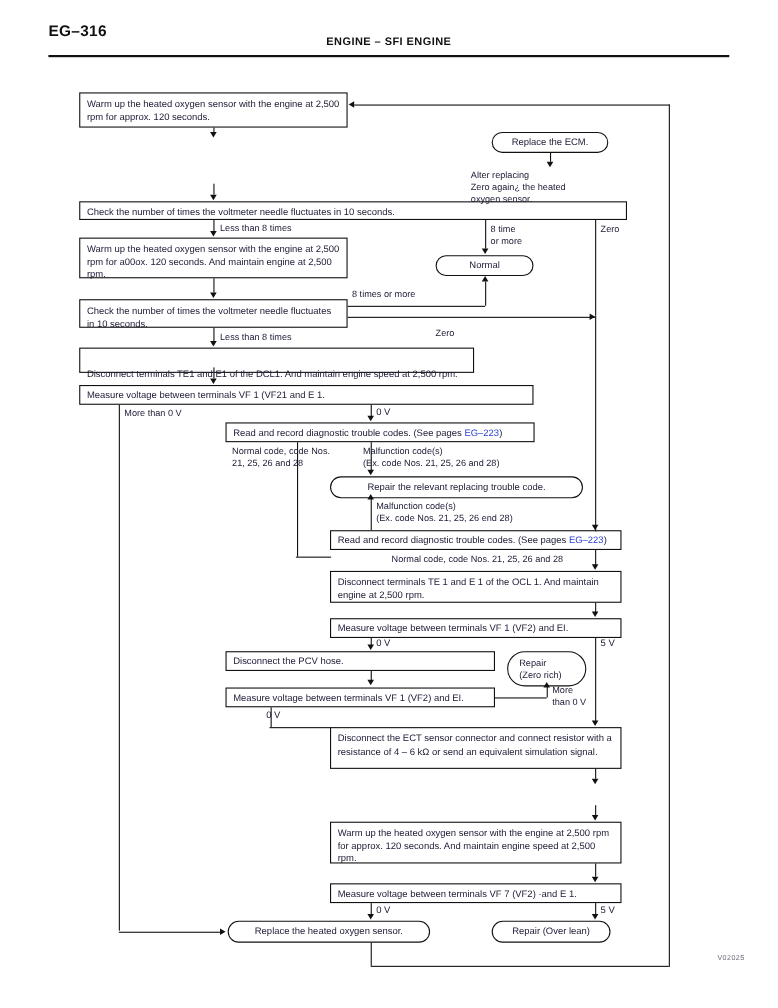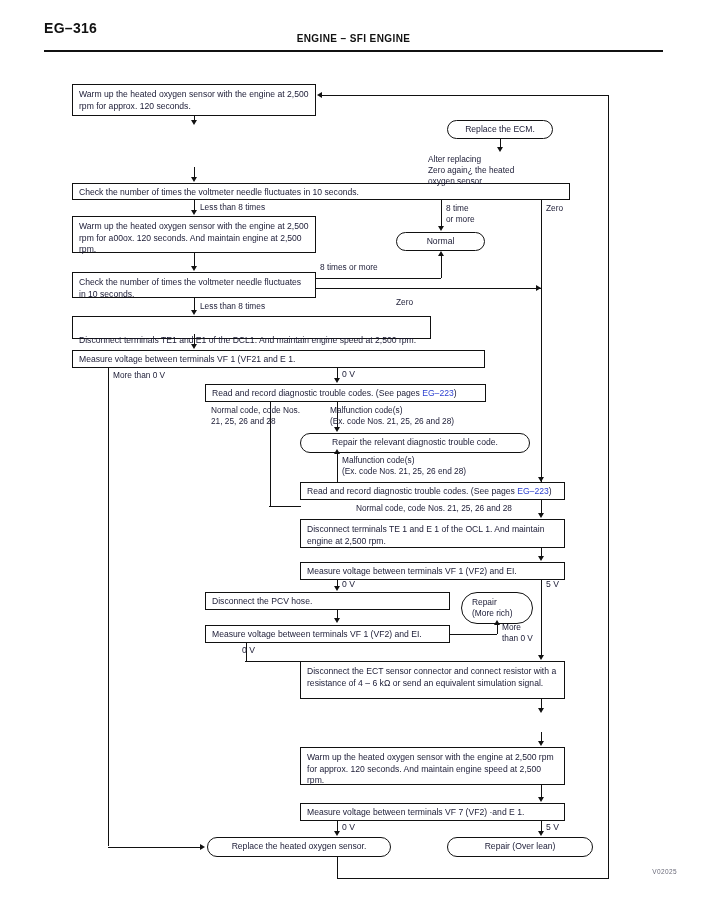--- a/index.html
+++ b/index.html
@@ -94,21 +94,21 @@
   <div class="box" style="left:72px;top:216px;width:244px;height:37px;">Warm up the heated oxygen sensor with the engine at 2,500 rpm for a00ox. 120 seconds. And maintain engine at 2,500 rpm.</div>
 
   <div class="box" style="left:72px;top:272px;width:244px;height:26px;">Check the number of times the voltmeter needle fluctuates in 10 seconds.</div>
 
   <div class="box" style="left:72px;top:316px;width:359px;height:18px;padding-top:18px;">Disconnect terminals TE1 and E1 of the DCL1. And maintain engine speed at 2,500 rpm.</div>
 
   <div class="box" style="left:72px;top:350px;width:413px;height:18px;padding-top:3px;">Measure voltage between terminals VF 1 (VF21 and E 1.</div>
 
   <div class="box" style="left:205px;top:384px;width:281px;height:18px;padding-top:3px;"><span>Read and record diagnostic trouble codes. (See pages </span><span class="link">EG–223</span><span>)</span></div>
 
-  <div class="term" style="left:300px;top:433px;width:230px;height:20px;">Repair the relevant diagnostic trouble code.</div>
+  <div class="term" style="left:300px;top:433px;width:230px;height:20px;">Repair the relevant replacing trouble code.</div>
 
   <div class="box" style="left:300px;top:482px;width:265px;height:18px;padding-top:3px;"><span>Read and record diagnostic trouble codes. (See pages </span><span class="link">EG–223</span><span>)</span></div>
 
   <div class="box" style="left:300px;top:519px;width:265px;height:29px;">Disconnect terminals TE 1 and E 1 of the OCL 1. And maintain engine at 2,500 rpm.</div>
 
   <div class="box" style="left:300px;top:562px;width:265px;height:18px;padding-top:3px;">Measure voltage between terminals VF 1 (VF2) and EI.</div>
 
   <div class="box" style="left:205px;top:592px;width:245px;height:18px;padding-top:3px;">Disconnect the PCV hose.</div>
 
   <div class="box" style="left:205px;top:625px;width:245px;height:18px;padding-top:3px;">Measure voltage between terminals VF 1 (VF2) and EI.</div>
@@ -118,25 +118,25 @@
 
   <div class="box" style="left:300px;top:747px;width:265px;height:38px;">Warm up the heated oxygen sensor with the engine at 2,500 rpm for approx. 120 seconds. And maintain engine speed at 2,500 rpm.</div>
 
   <div class="box" style="left:300px;top:803px;width:265px;height:18px;padding-top:3px;">Measure voltage between terminals VF 7 (VF2) ·and E 1.</div>
 
   <div class="term" style="left:447px;top:120px;width:106px;height:19px;text-align:center;">Replace the ECM.</div>
 
   <div class="term" style="left:396px;top:232px;width:89px;height:19px;">Normal</div>
 
   <div class="term" style="left:461px;top:592px;width:72px;height:32px;text-align:left;justify-content:flex-start;padding-left:10px;font-size:8.4px;white-space:pre-line;">Repair
-(More rich)</div>
+(Zero rich)</div>
 
   <div class="term" style="left:207px;top:837px;width:184px;height:20px;">Replace the heated oxygen sensor.</div>
 
-  <div class="term" style="left:447px;top:837px;width:146px;height:20px;border-radius:10px;">Repair (Over lean)</div>
+  <div class="term" style="left:447px;top:837px;width:108px;height:20px;border-radius:10px;">Repair (Over lean)</div>
 
   <div class="ln hl" style="left:322px;top:95px;width:287px;"></div>
   <div class="arrow-l" style="left:317px;top:92px;"></div>
   <div class="ln vl" style="left:607.5px;top:95px;height:784px;"></div>
   <div class="ln hl" style="left:337px;top:877.5px;width:271px;"></div>
   <div class="ln vl" style="left:336.5px;top:857px;height:21px;"></div>
 
   <div class="ln vl" style="left:193.5px;top:116px;height:5px;"></div>
   <div class="arrow-d" style="left:190.5px;top:120px;"></div>
 

